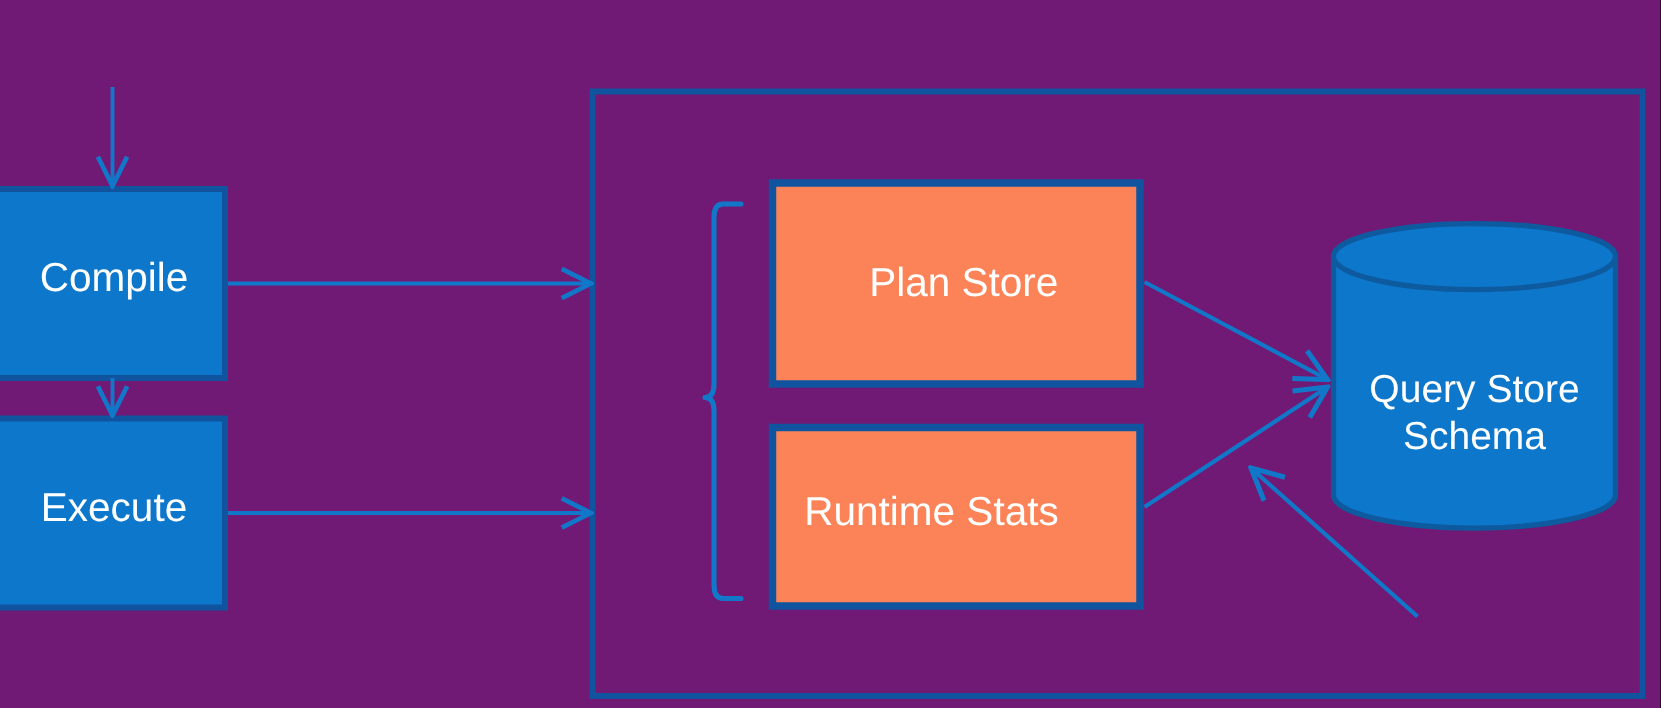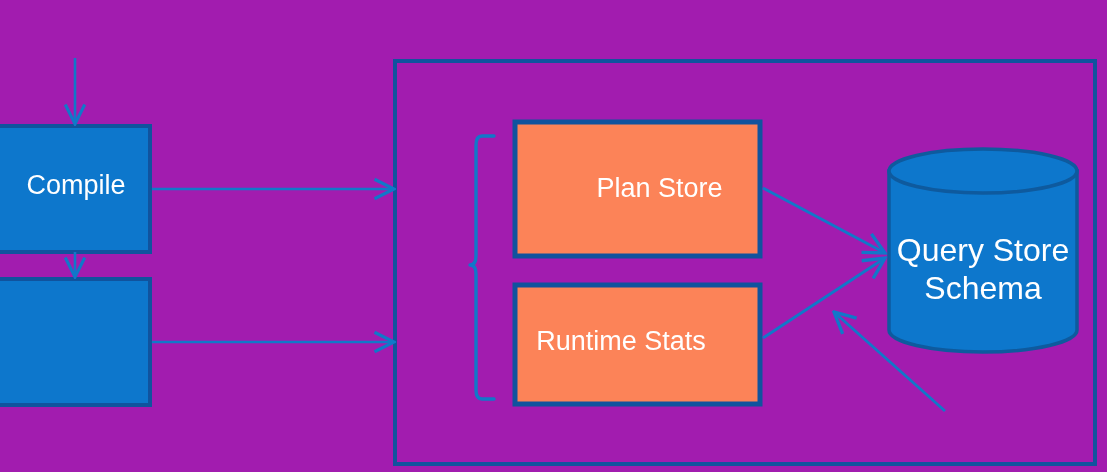--- a/index.html
+++ b/index.html
@@ -4,21 +4,21 @@
 <style>
   html, body {
     margin: 0;
     padding: 0;
     background: #000000;
   }
   #stage {
     position: relative;
     width: 1107px;
     height: 472px;
-    background: #a21caf;
+    background: #701a75;
     overflow: hidden;
     font-family: "Liberation Sans", sans-serif;
   }
   #stage svg.layer {
     position: absolute;
     left: 0;
     top: 0;
     width: 1107px;
     height: 472px;
   }
@@ -37,37 +37,37 @@
     width: 152px;
     font-size: 27px;
   }
   .lbl-execute {
     left: 0px;
     top: 323px;
     width: 152px;
     font-size: 27px;
   }
   .lbl-plan {
-    left: 513px;
+    left: 496px;
     top: 173px;
     width: 249px;
     font-size: 27px;
     padding-left: 22px;
   }
   .lbl-runtime {
     left: 513px;
     top: 326px;
     width: 216px;
     font-size: 27px;
   }
   .lbl-cyl {
     left: 888px;
-    top: 232px;
+    top: 244px;
     width: 190px;
-    font-size: 32px;
+    font-size: 26px;
   }
 </style>
 </head>
 <body>
 
 <div id="stage">
 
   <svg class="layer" viewBox="0 0 1107 472">
     <defs>
       <marker id="ah-open" viewBox="0 0 12 12" refX="11" refY="6" markerWidth="9" markerHeight="9" orient="auto-start-reverse">
@@ -112,20 +112,21 @@
 
     <line x1="763" y1="188" x2="885" y2="253" stroke="#1178C9" stroke-width="2.8" marker-end="url(#ah-open)"></line>
 
     <line x1="763" y1="338" x2="885" y2="258" stroke="#1178C9" stroke-width="2.8" marker-end="url(#ah-open)"></line>
 
     <line x1="945" y1="411" x2="834" y2="312" stroke="#1178C9" stroke-width="2.8" marker-end="url(#ah-open)"></line>
   </svg>
 
   <div class="node-label lbl-compile">Compile</div>
 
+  <div class="node-label lbl-execute">Execute</div>
 
   <div class="node-label lbl-plan">Plan Store</div>
 
   <div class="node-label lbl-runtime">Runtime Stats</div>
 
   <div class="node-label lbl-cyl">Query Store
 Schema</div>
 
 </div>
 

